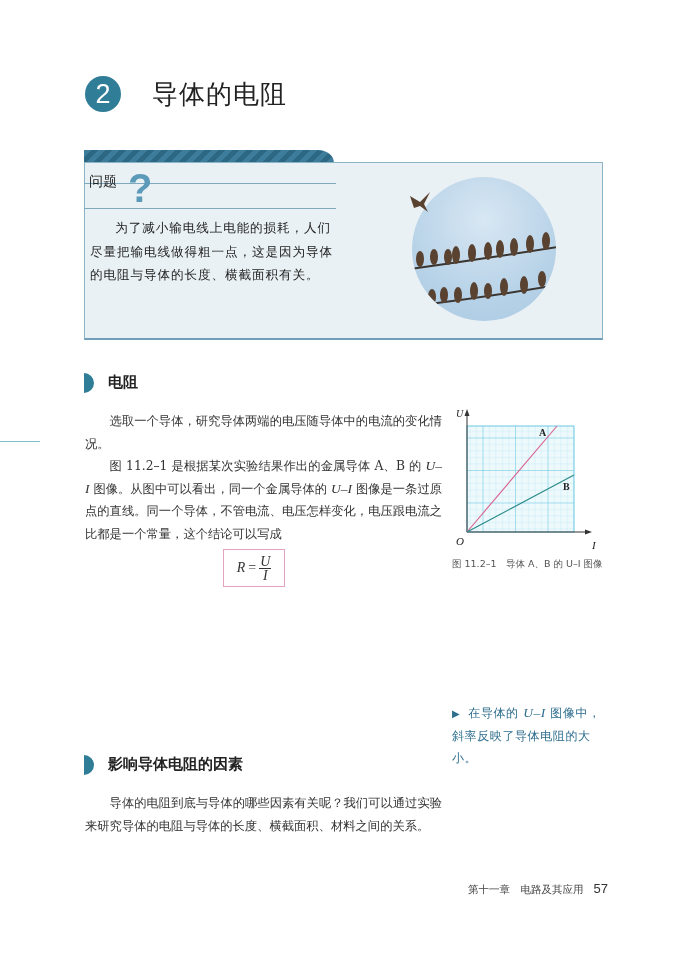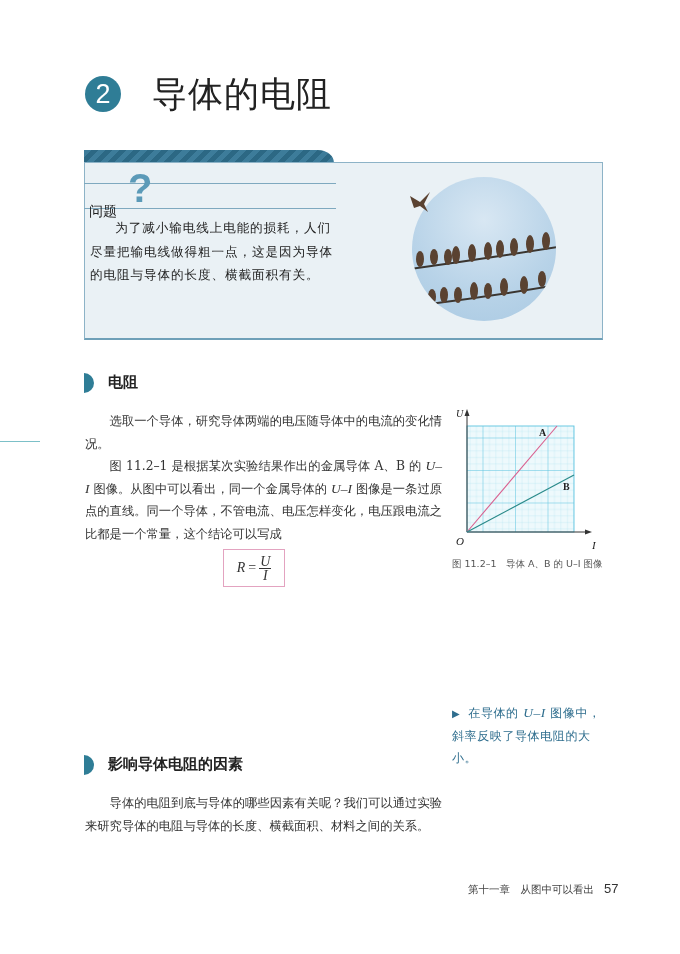--- a/index.html
+++ b/index.html
@@ -9,39 +9,39 @@
   }
   .abs { position: absolute; }
 
   
   .section-num {
     left: 85px; top: 76px; width: 36px; height: 36px; border-radius: 50%;
     background: #2f7d96; color: #fff; font-family: "Liberation Sans", sans-serif;
     font-size: 27px; line-height: 36px; text-align: center;
   }
   .page-title {
-    left: 152px; top: 76px; font-size: 35px; line-height: 36px; letter-spacing: 1px;
+    left: 152px; top: 76px; font-size: 26px; line-height: 36px; letter-spacing: 1px;
     font-family: "DejaVu Sans", sans-serif; color: #222;
   }
 
   
   .q-stripe {
     left: 84px; top: 150px; width: 250px; height: 13px;
     background: repeating-linear-gradient(135deg, #3d7c9a 0 5px, #2c6884 5px 10px);
     border-top-right-radius: 16px 13px;
   }
   .q-box {
     left: 84px; top: 162px; width: 519px; height: 178px;
     background: #eaf1f5; border: 1px solid #8db3c7; border-bottom: 2px solid #6fa0b8;
     box-sizing: border-box;
   }
   .q-line1 { left: 84px; top: 183px; width: 252px; height: 1px; background: #7fa9bf; }
   .q-line2 { left: 84px; top: 208px; width: 252px; height: 1px; background: #7fa9bf; }
   .q-label {
-    left: 89px; top: 203px; font-family: Liberation Serif, serif; font-size: 14px; color: #222;
+    left: 89px; top: 173px; font-family: Liberation Serif, serif; font-size: 14px; color: #222;
   }
   .q-mark {
     left: 128px; top: 164px; font-family: "Liberation Sans", sans-serif; font-weight: bold;
     font-size: 40px; color: #5b9ab8; line-height: 48px;
   }
   .q-text {
     left: 90px; top: 217px; width: 244px; font-size: 12.6px; line-height: 23.5px;
     font-family: Liberation Sans, sans-serif; color: #222; letter-spacing: 0.9px;
   }
   .q-text p { margin: 0; }
@@ -200,14 +200,14 @@
 </div>
 
 <div class="abs h-marker" style="left:84px; top:755px;"></div>
 <div class="abs h-text" style="left:108px; top:755px;">影响导体电阻的因素</div>
 
 <div class="abs body-text" style="top:792px;">
   <p class="indent">导体的电阻到底与导体的哪些因素有关呢？我们可以通过实验来研究导体的电阻与导体的长度、横截面积、材料之间的关系。</p>
 </div>
 
 <div class="abs footer">
-  <span>第十一章　从图中可以看出</span><span class="pg">57</span>
+  <span>第十一章　电路及其应用</span><span class="pg">57</span>
 </div>
 
 </body></html>

